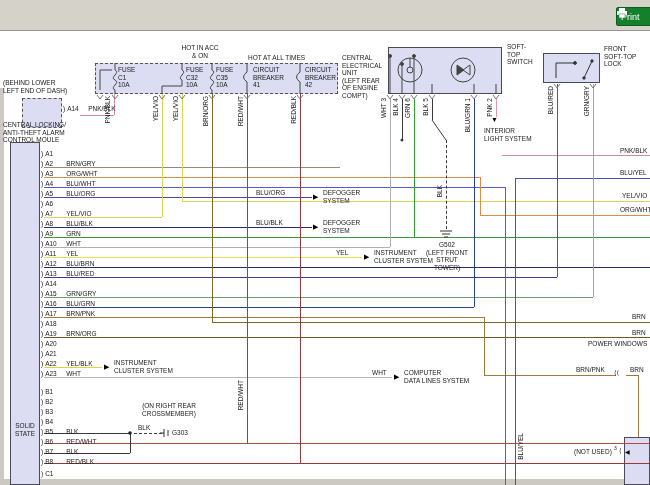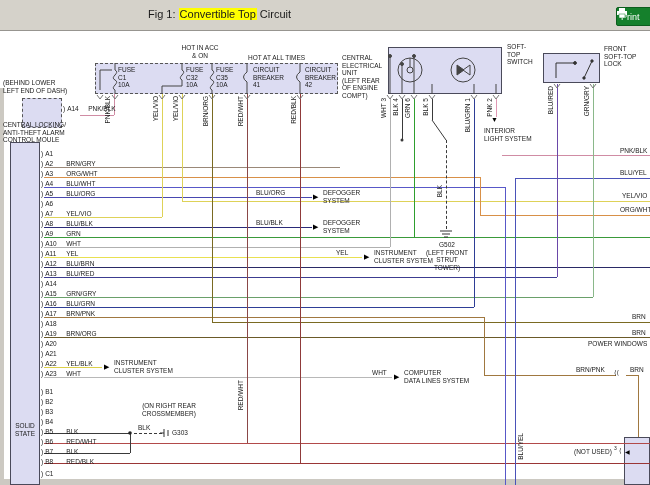--- a/index.html
+++ b/index.html
@@ -26,21 +26,20 @@
   .sup{position:absolute;font-size:5px;}
   svg{position:absolute;left:0;top:0;}
   .hl{background:#ffff00;padding:0 1px;}
 </style>
 </head>
 <body>
 
 <div id="page">
 
   <div id="topbar">
-    <div id="title"><span>Fig 1: </span><span class="hl">Convertible Top</span><span> Circuit</span></div>
     <div id="printbtn">
       <svg width="10" height="10" viewBox="0 0 10 10">
           <rect x="2" y="0" width="6" height="3" fill="#fff"></rect>
           <rect x="0" y="3" width="10" height="4" fill="#fff"></rect>
           <rect x="2" y="6" width="6" height="4" fill="#fff" stroke="#15802c" stroke-width="0.5"></rect>
         </svg>
       <span>Print</span>
     </div>
   </div>
 

